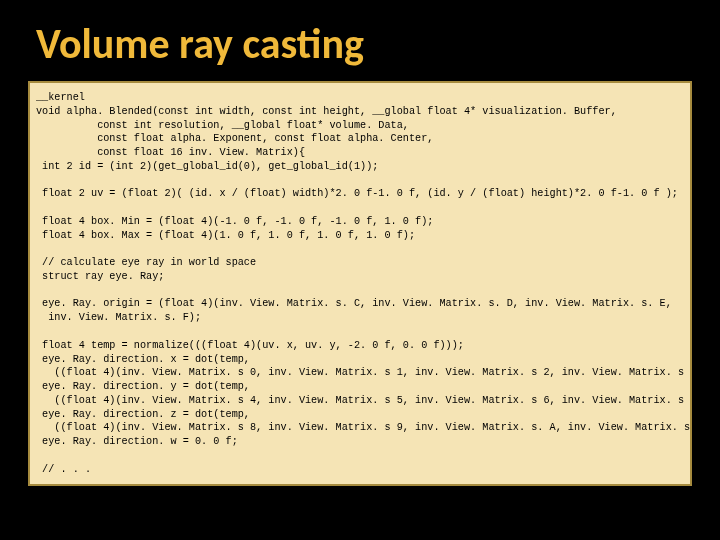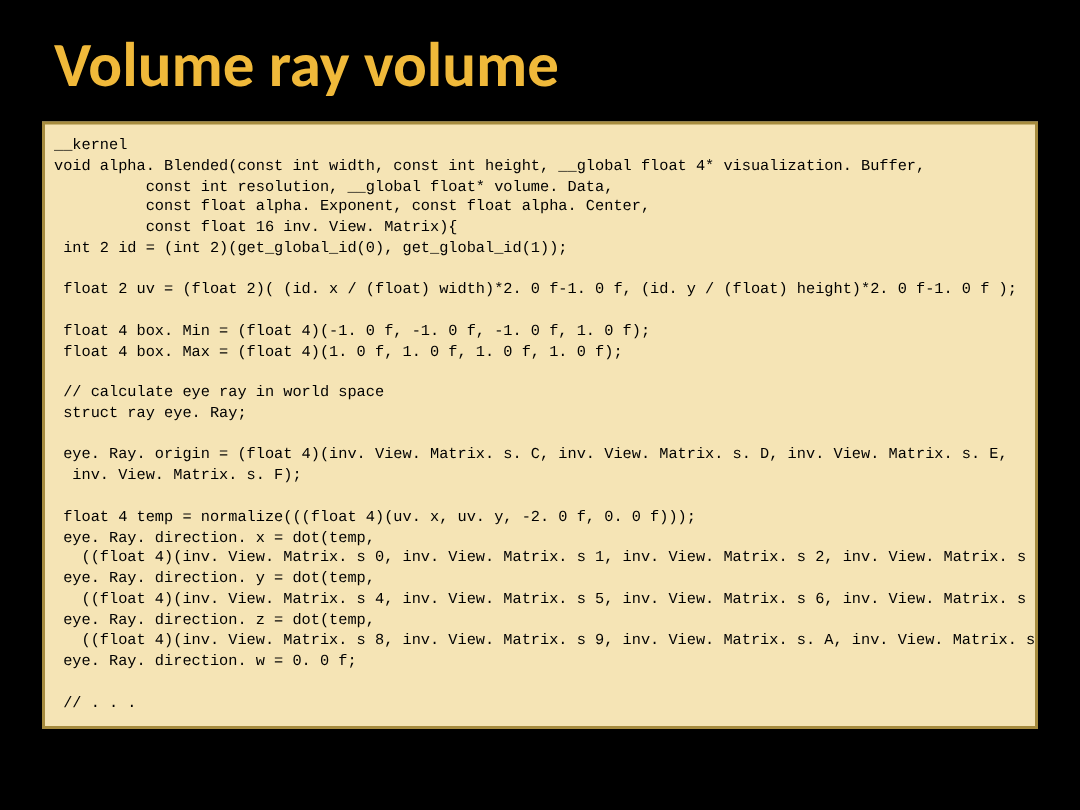--- a/index.html
+++ b/index.html
@@ -31,21 +31,21 @@
     line-height: 1.35;
     color: #000;
     white-space: pre;
     overflow: hidden;
   }
 </style>
 </head>
 <body>
 
 <div class="slide">
-  <h1 class="title">Volume ray volume</h1>
+  <h1 class="title">Volume ray casting</h1>
   <div class="code-box">__kernel
 void alpha. Blended(const int width, const int height, __global float 4* visualization. Buffer,
           const int resolution, __global float* volume. Data,
           const float alpha. Exponent, const float alpha. Center,
           const float 16 inv. View. Matrix){
  int 2 id = (int 2)(get_global_id(0), get_global_id(1));
 
  float 2 uv = (float 2)( (id. x / (float) width)*2. 0 f-1. 0 f, (id. y / (float) height)*2. 0 f-1. 0 f );
 
  float 4 box. Min = (float 4)(-1. 0 f, -1. 0 f, -1. 0 f, 1. 0 f);

